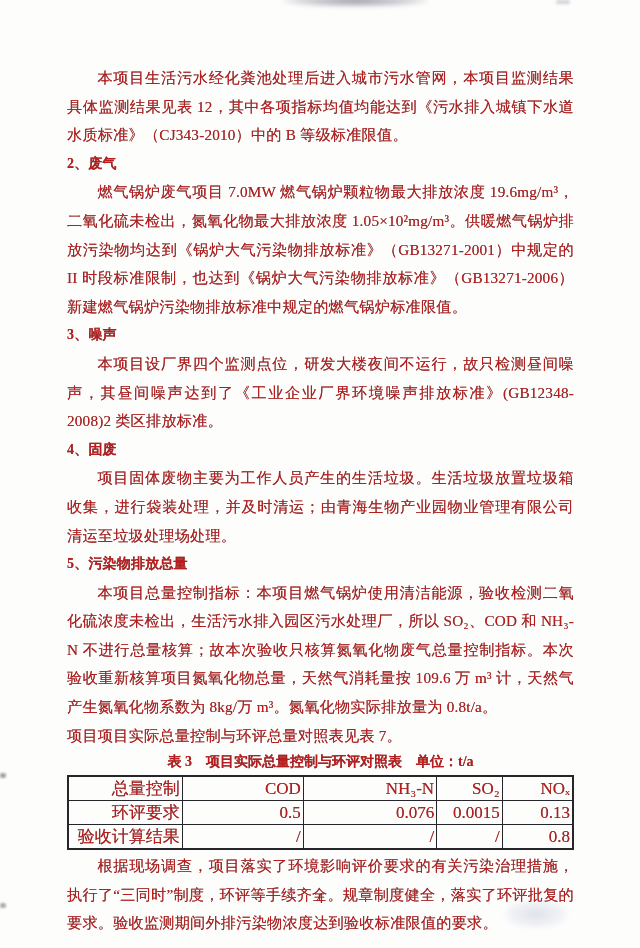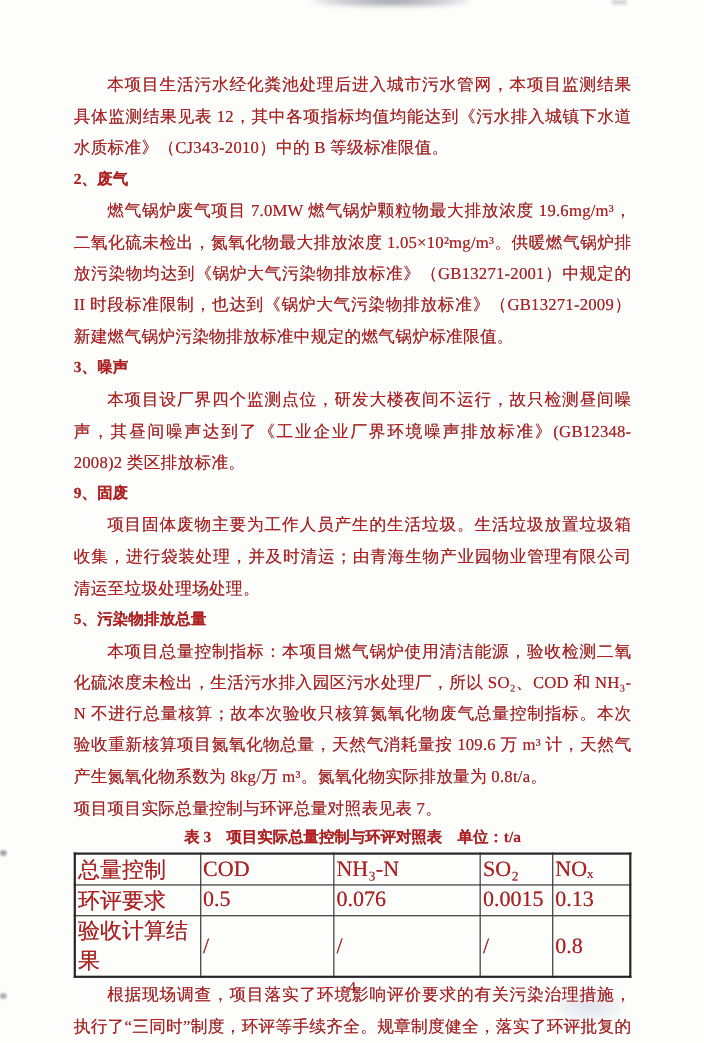--- a/index.html
+++ b/index.html
@@ -36,23 +36,23 @@
   }
   table.emissions {
     width:100%;
     border-collapse:collapse;
     table-layout:fixed;
     border:2px solid #26262a;
     margin:1px 0 2px 0;
   }
   table.emissions th, table.emissions td {
     border:1px solid #26262a;
-    font-size:20px;
+    font-size:17px;
     font-weight:400;
-    text-align:left;
+    text-align:right;
     vertical-align:middle;
     height:19px;
     padding:0 2px;
     text-shadow:0 0 0.5px rgba(30,30,35,0.6);
     font-family:"Liberation Serif","DejaVu Serif",serif;
   }
   .page-number {
     position:absolute;
     left:0; right:0; bottom:41px;
     text-align:center;
@@ -87,24 +87,24 @@
   <div class="smudge-top"></div>
   <div class="speck-top-right"></div>
   <div class="smudge-bottom-right"></div>
   <div class="speck-left-1"></div>
   <div class="speck-left-2"></div>
 
   <div class="content">
 
     <p class="blk body">本项目生活污水经化粪池处理后进入城市污水管网，本项目监测结果具体监测结果见表 12，其中各项指标均值均能达到《污水排入城镇下水道水质标准》（CJ343-2010）中的 B 等级标准限值。</p>
     <h3 class="blk">2、废气</h3>
-    <p class="blk body">燃气锅炉废气项目 7.0MW 燃气锅炉颗粒物最大排放浓度 19.6mg/m³，二氧化硫未检出，氮氧化物最大排放浓度 1.05×10²mg/m³。供暖燃气锅炉排放污染物均达到《锅炉大气污染物排放标准》（GB13271-2001）中规定的 II 时段标准限制，也达到《锅炉大气污染物排放标准》（GB13271-2009）新建燃气锅炉污染物排放标准中规定的燃气锅炉标准限值。</p>
+    <p class="blk body">燃气锅炉废气项目 7.0MW 燃气锅炉颗粒物最大排放浓度 19.6mg/m³，二氧化硫未检出，氮氧化物最大排放浓度 1.05×10²mg/m³。供暖燃气锅炉排放污染物均达到《锅炉大气污染物排放标准》（GB13271-2001）中规定的 II 时段标准限制，也达到《锅炉大气污染物排放标准》（GB13271-2006）新建燃气锅炉污染物排放标准中规定的燃气锅炉标准限值。</p>
     <h3 class="blk">3、噪声</h3>
     <p class="blk body">本项目设厂界四个监测点位，研发大楼夜间不运行，故只检测昼间噪声，其昼间噪声达到了《工业企业厂界环境噪声排放标准》(GB12348-2008)2 类区排放标准。</p>
-    <h3 class="blk">9、固废</h3>
+    <h3 class="blk">4、固废</h3>
     <p class="blk body">项目固体废物主要为工作人员产生的生活垃圾。生活垃圾放置垃圾箱收集，进行袋装处理，并及时清运；由青海生物产业园物业管理有限公司清运至垃圾处理场处理。</p>
     <h3 class="blk">5、污染物排放总量</h3>
     <p class="blk body">本项目总量控制指标：本项目燃气锅炉使用清洁能源，验收检测二氧化硫浓度未检出，生活污水排入园区污水处理厂，所以 SO₂、COD 和 NH₃-N 不进行总量核算；故本次验收只核算氮氧化物废气总量控制指标。本次验收重新核算项目氮氧化物总量，天然气消耗量按 109.6 万 m³ 计，天然气产生氮氧化物系数为 8kg/万 m³。氮氧化物实际排放量为 0.8t/a。</p>
     <p class="blk flush">项目项目实际总量控制与环评总量对照表见表 7。</p>
 
     <div class="tbl-caption">表 3　项目实际总量控制与环评对照表　单位：t/a</div>
 
     <table class="emissions">
       <colgroup>
         <col style="width:22.6%">

